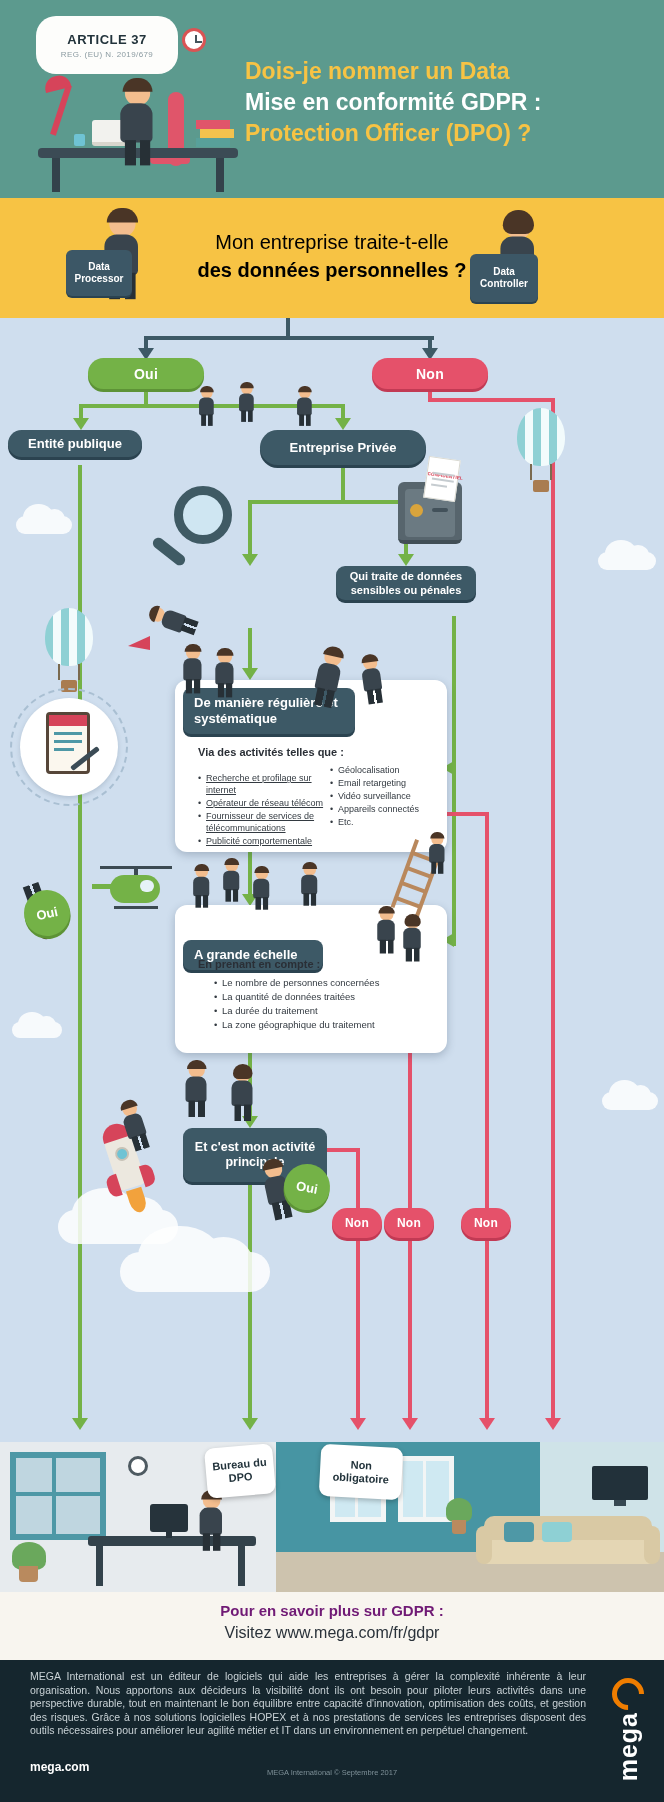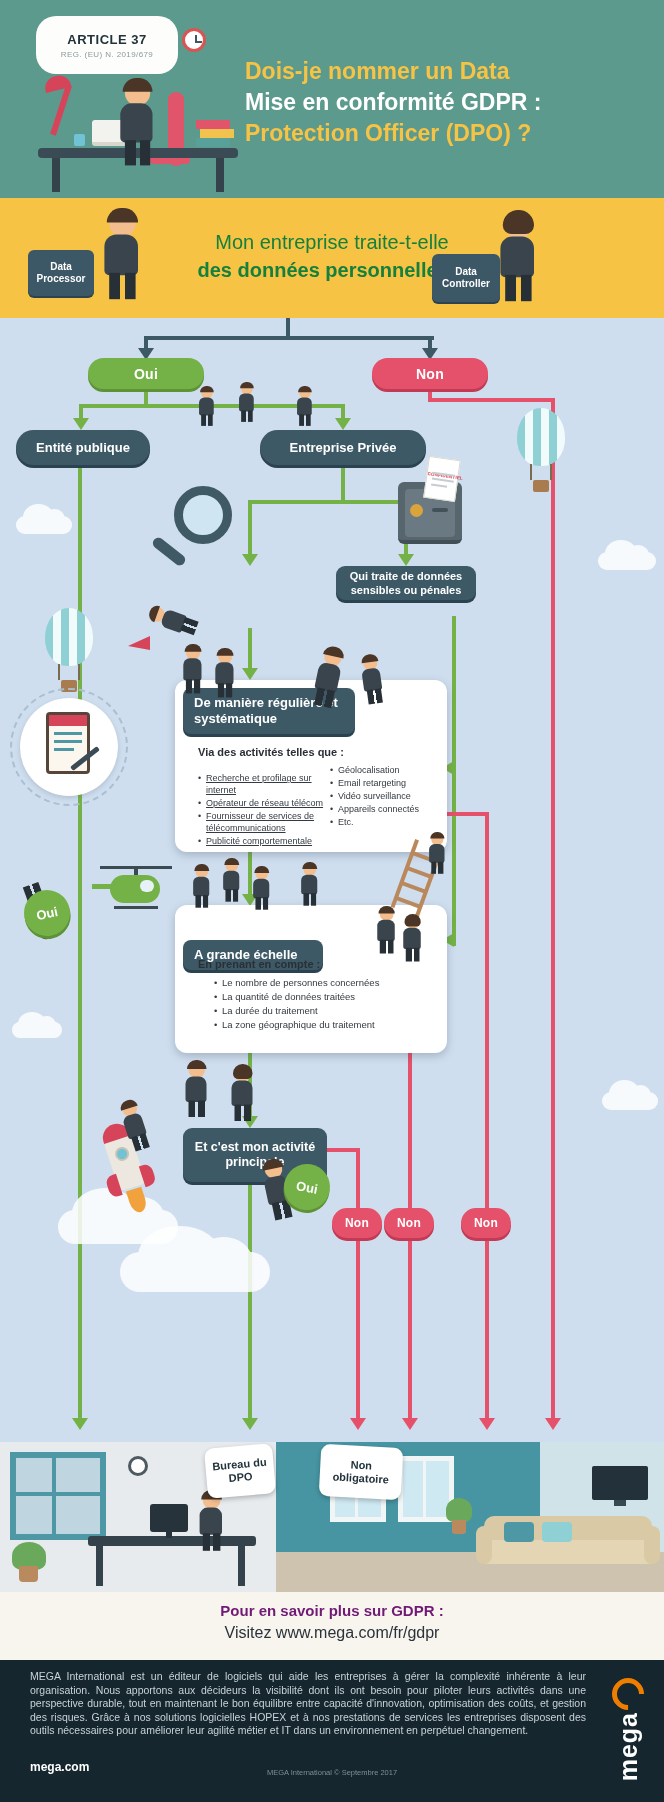--- a/index.html
+++ b/index.html
@@ -35,21 +35,21 @@
   .p-head{top:1px;left:3px;width:11px;height:11px;border-radius:50%;background:#f3bd8e;}
   .p-hair{top:0;left:2px;width:13px;height:6px;border-radius:7px 7px 0 0;background:#4a3526;}
   .person.w .p-hair{height:10px;border-radius:7px 7px 4px 4px;}
   .p-body{top:11px;left:1px;width:14px;height:17px;border-radius:5px 5px 2px 2px;background:#39444d;}
   .p-legs{top:27px;left:3px;width:11px;height:11px;background:linear-gradient(90deg,#273036 42%,transparent 42%,transparent 58%,#273036 58%);}
 
   .cloud{position:absolute;background:#ffffff;opacity:.85;border-radius:999px;z-index:2;}
   .cloud::before{content:"";position:absolute;width:55%;height:150%;background:#fff;border-radius:50%;top:-65%;left:12%;}
   .cloud::after{content:"";position:absolute;width:38%;height:115%;background:#fff;border-radius:50%;top:-38%;right:12%;}
 
-  .sign{position:absolute;background:#3c5766;border-radius:6px;color:#fff;font-weight:800;font-size:10px;line-height:12px;text-align:center;display:flex;align-items:center;justify-content:center;padding:4px;box-shadow:0 2px 0 #2b4350;z-index:4;}
+  .sign{position:absolute;background:#3c5766;border-radius:6px;color:#fff;font-weight:800;font-size:10px;line-height:12px;text-align:center;display:flex;align-items:center;justify-content:center;padding:4px;box-shadow:0 2px 0 #2b4350;z-index:4;margin-left:38px;}
 
   .scene-label{position:absolute;background:#fff;border-radius:9px;color:#22333b;font-weight:800;font-size:11px;line-height:13px;text-align:center;display:flex;align-items:center;justify-content:center;padding:5px;box-shadow:0 2px 5px rgba(0,0,0,.25);z-index:6;}
 </style>
 </head>
 <body>
 
 <div class="page">
 
   <div class="slab" style="top:0;height:198px;background:#5c9a8e;"></div>
   <div class="slab" style="top:198px;height:120px;background:#f7c344;"></div>
@@ -94,21 +94,21 @@
   </div>
 
   <div class="person" style="left:102px;top:208px;transform:scale(2.4);">
     <i class="p-head"></i>
       <i class="p-hair"></i>
       <i class="p-body"></i>
       <i class="p-legs"></i>
   </div>
   <div class="sign" style="left:28px;top:250px;width:66px;height:46px;">Data Processor</div>
 
-  <div style="position:absolute;left:150px;top:228px;width:364px;text-align:center;z-index:3;font-size:20px;line-height:28px;color:#15803d;">
+  <div style="position:absolute;left:150px;top:228px;width:364px;text-align:center;z-index:3;font-size:20px;line-height:28px;color:#000000;">
     <div>Mon entreprise traite-t-elle</div>
     <div style="font-weight:800;">des données personnelles ?</div>
   </div>
 
   <div class="person w" style="left:498px;top:210px;transform:scale(2.4);">
     <i class="p-head"></i>
       <i class="p-hair"></i>
       <i class="p-body"></i>
       <i class="p-legs"></i>
   </div>
@@ -124,21 +124,21 @@
   <div class="pill gbtn" style="left:88px;top:358px;width:116px;height:31px;font-size:14px;">Oui</div>
   <div class="pill rbtn" style="left:372px;top:358px;width:116px;height:31px;font-size:14px;">Non</div>
 
   <div class="vline green" style="left:144px;top:389px;height:19px;"></div>
   <div class="hline green" style="left:79px;top:404px;width:266px;"></div>
   <div class="vline green" style="left:79px;top:404px;height:14px;"></div>
   <div class="arr-d g" style="left:73px;top:418px;"></div>
   <div class="vline green" style="left:341px;top:404px;height:14px;"></div>
   <div class="arr-d g" style="left:335px;top:418px;"></div>
 
-  <div class="node" style="left:16px;top:430px;width:134px;height:35px;font-size:13px;border-radius:18px;">Entité publique</div>
+  <div class="node" style="left:8px;top:430px;width:134px;height:27px;font-size:13px;border-radius:18px;">Entité publique</div>
   <div class="node" style="left:260px;top:430px;width:166px;height:35px;font-size:13px;border-radius:18px;">Entreprise Privée</div>
 
   <div class="vline red" style="left:428px;top:389px;height:13px;"></div>
   <div class="hline red" style="left:428px;top:398px;width:127px;"></div>
   <div class="vline red" style="left:551px;top:398px;height:1022px;"></div>
   <div class="arr-d r" style="left:545px;top:1418px;"></div>
 
   <div class="vline green" style="left:78px;top:465px;height:955px;"></div>
   <div class="arr-d g" style="left:72px;top:1418px;"></div>
 

